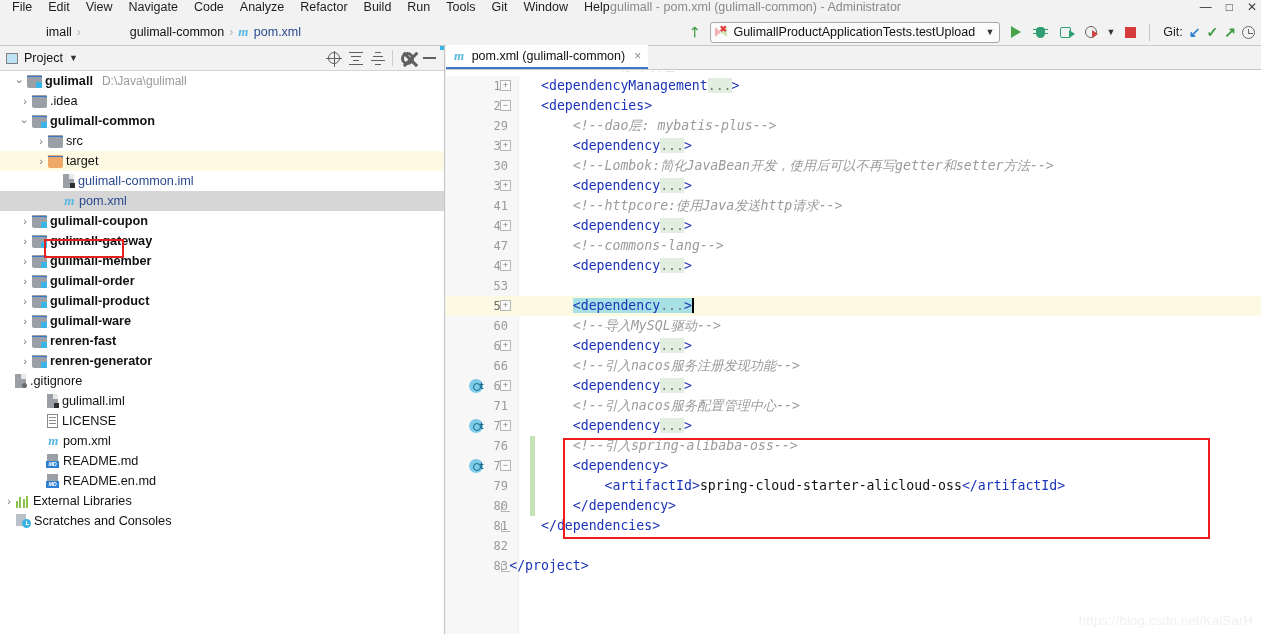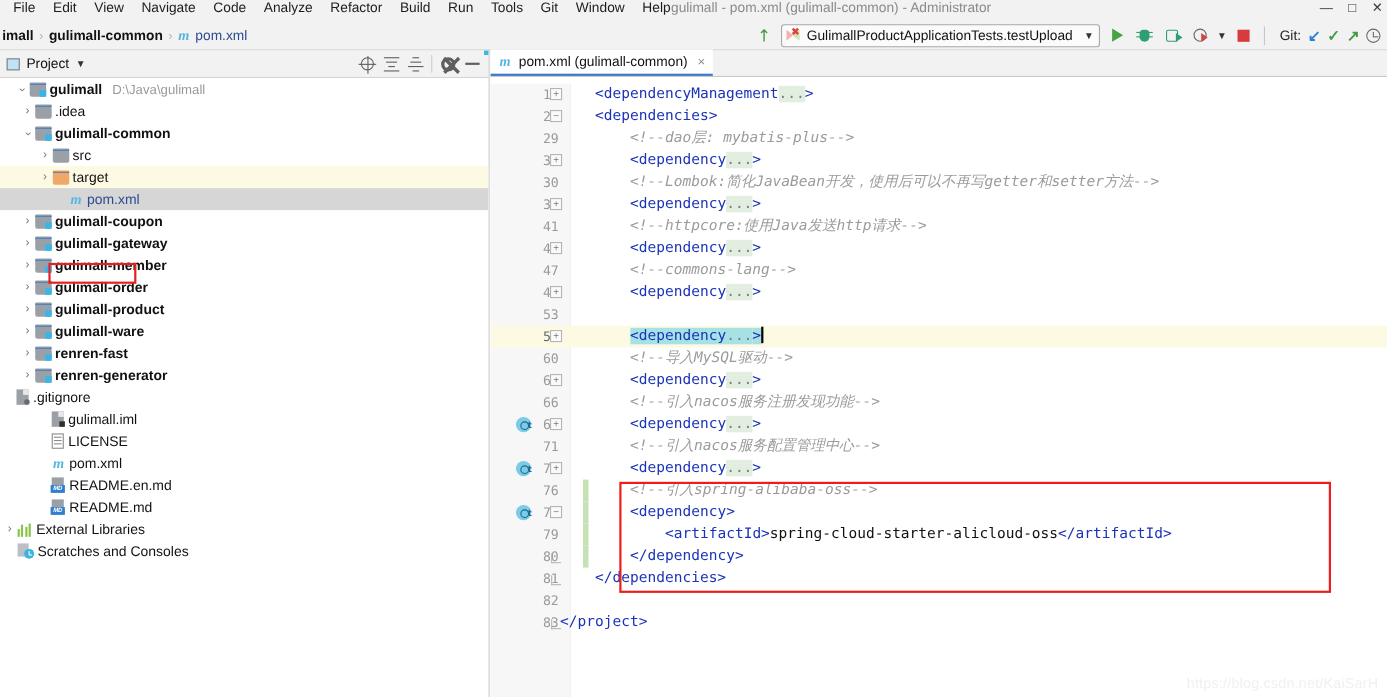--- a/index.html
+++ b/index.html
@@ -32,21 +32,21 @@
   .win-btns span{ line-height:20px; }
 
   
   .navbar{
     position:absolute; left:0; top:18px; width:1261px; height:28px;
     background:#f2f2f2; border-bottom:1px solid #c9c9c9;
     display:flex; align-items:center;
   }
   .crumbs{ display:flex; align-items:center; padding-left:2px; gap:3px; }
   .crumb{ font-size:12.5px; color:#111; white-space:nowrap; }
-  .crumb.b{ font-weight:bold; }
+  .crumb.b{ font-weight:normal;margin-left:44px; }
   .crumb.file{ color:#2b4b8f; font-weight:normal; }
   .crumb-sep{ color:#b5b5b5; font-size:12px; padding:0 2px; }
   .mico{
     display:inline-block; font-style:italic; font-weight:bold;
     color:#55b7e0; font-size:13px; font-family:"Liberation Serif",serif;
     margin-right:3px; letter-spacing:-0.5px;
   }
 
   .tb-right{ position:absolute; right:0; top:0; height:28px; display:flex; align-items:center; gap:6px; padding-right:6px; }
   .tb-arrow{ color:#3f9b3f; font-size:15px; transform:rotate(-45deg); display:inline-block; margin-right:4px; }
@@ -393,20 +393,29 @@
         <span class="tw">
             <span class="chev">›</span>
           </span>
         <span class="fi orange">
             <i class="tab"></i>
             <i class="body"></i>
           </span>
         <span class="lbl">target</span>
       </div>
 
+      <div class="row" style="padding-left:48px">
+        <span class="tw"></span>
+        <span class="iml">
+            <i class="pg"></i>
+            <i class="fold"></i>
+            <i class="bd"></i>
+          </span>
+        <span class="lbl link">gulimall-common.iml</span>
+      </div>
 
       <div class="row sel" style="padding-left:48px">
         <span class="tw"></span>
         <span class="mpom">
             <span>m</span>
           </span>
         <span class="lbl link">pom.xml</span>
       </div>
 
       <div class="row" style="padding-left:18px">
@@ -543,30 +552,30 @@
           </span>
         <span class="lbl">pom.xml</span>
       </div>
 
       <div class="row" style="padding-left:32px">
         <span class="tw"></span>
         <span class="md">
             <i class="pg"></i>
             <i class="tagbox">MD</i>
           </span>
-        <span class="lbl">README.en.md</span>
+        <span class="lbl">README.md</span>
       </div>
 
       <div class="row" style="padding-left:32px">
         <span class="tw"></span>
         <span class="md">
             <i class="pg"></i>
             <i class="tagbox">MD</i>
           </span>
-        <span class="lbl">README.md</span>
+        <span class="lbl">README.en.md</span>
       </div>
 
       <div class="row" style="padding-left:2px">
         <span class="tw">
             <span class="chev">›</span>
           </span>
         <span class="extlib">
             <i style="height:7px"></i>
             <i style="height:11px"></i>
             <i style="height:9px"></i>

